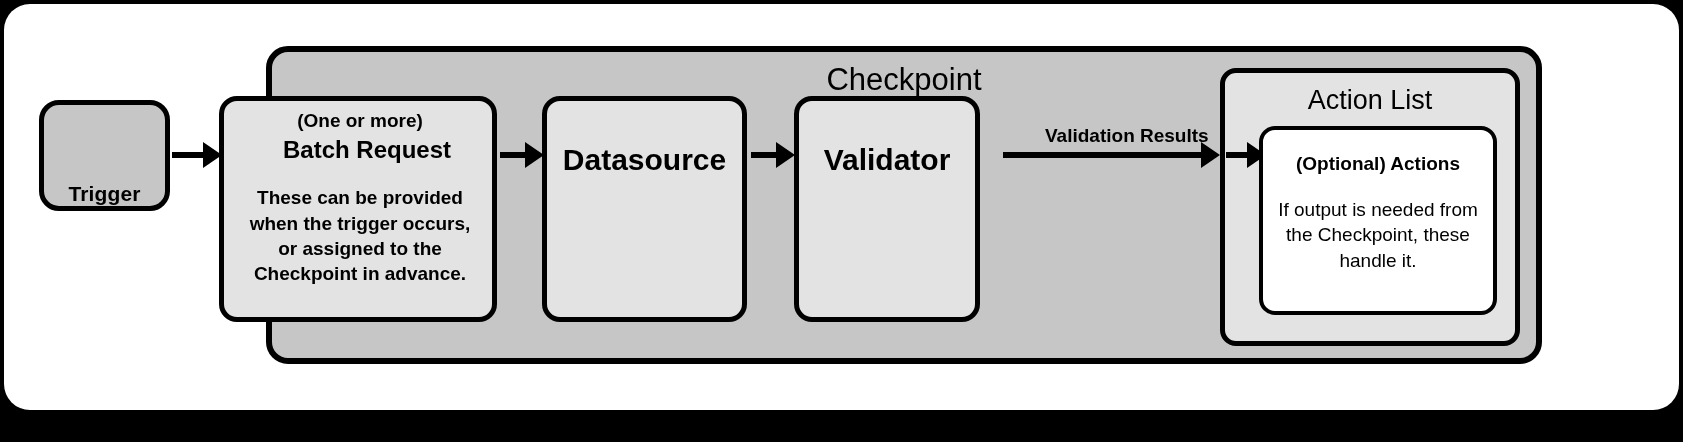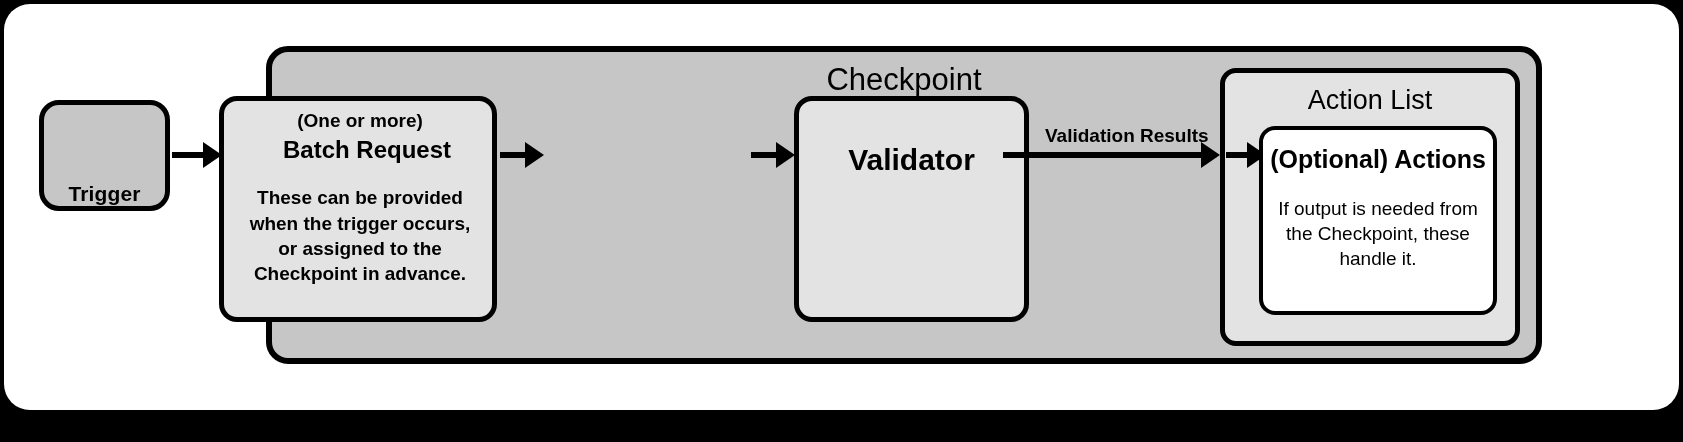--- a/index.html
+++ b/index.html
@@ -117,21 +117,21 @@
     left: 538px;
     top: 92px;
     width: 205px;
     height: 226px;
     background: #e3e3e3;
     justify-content: flex-start;
   }
   #validator-node {
     left: 790px;
     top: 92px;
-    width: 235px;
+    width: 186px;
     height: 226px;
     background: #e3e3e3;
     justify-content: flex-start;
   }
   .mid-title {
     font-size: 30px;
     font-weight: bold;
     margin-top: 42px;
     line-height: 1.1;
   }
@@ -162,23 +162,23 @@
     background: #ffffff;
     border: 4px solid #000000;
     border-radius: 16px;
     display: flex;
     flex-direction: column;
     align-items: center;
     text-align: center;
     color: #000000;
   }
   #actions-inner-node .title {
-    font-size: 25px;
-    font-weight: bold;
-    margin-top: 16px;
+    font-size: 19px;
+    font-weight: bold;
+    margin-top: 24px;
     line-height: 1.1;
   }
   #actions-inner-node .body {
     font-size: 19px;
     font-weight: normal;
     line-height: 1.34;
     margin-top: 22px;
   }
 
   
@@ -256,20 +256,23 @@
       <span class="sub-top">(One or more)</span>
       <span class="title">Batch Request</span>
       <span class="body">These can be provided when the trigger occurs, or assigned to the Checkpoint in advance.</span>
     </div>
 
     <div class="arrow" id="arrow-batch-datasource">
       <div class="arrow-shaft"></div>
       <div class="arrow-head"></div>
     </div>
 
+    <div class="node" id="datasource-node">
+      <span class="mid-title">Datasource</span>
+    </div>
 
     <div class="arrow" id="arrow-datasource-validator">
       <div class="arrow-shaft"></div>
       <div class="arrow-head"></div>
     </div>
 
     <div class="node" id="validator-node">
       <span class="mid-title">Validator</span>
     </div>
 

